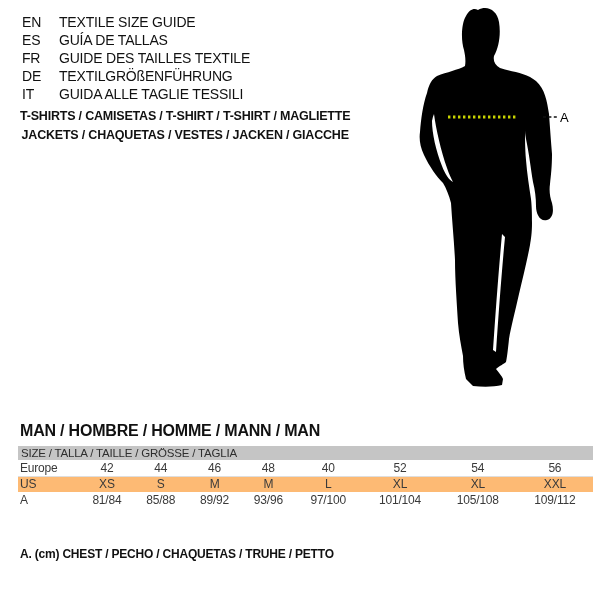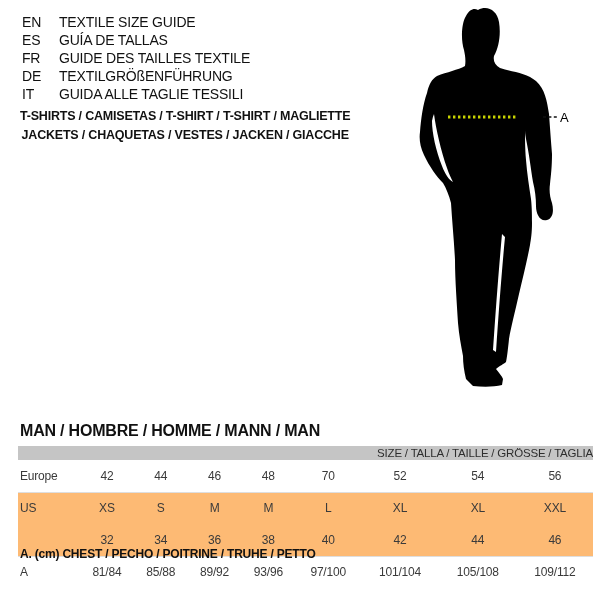--- a/index.html
+++ b/index.html
@@ -17,24 +17,24 @@
   
   .figure-wrap{position:absolute;left:395px;top:5px;width:205px;height:390px;}
   .measure-label{position:absolute;left:560px;top:110px;font-size:13px;font-weight:400;color:#000;}
   
   .man-heading{position:absolute;left:20px;top:422px;font-size:16px;font-weight:700;}
   
   .size-table{position:absolute;left:18px;top:446px;width:575px;border-collapse:collapse;
     font-size:12px;color:#3a3a3a;}
   .size-table td{padding:0;vertical-align:middle;white-space:nowrap;}
   .size-table .bar-cell{background:#c5c5c5;color:#2e2e2e;height:14px;line-height:14px;
-    padding-left:3px;font-size:11.5px;text-align:right;}
+    padding-left:3px;font-size:11.5px;}
   .size-table .label-cell{text-align:left;padding-left:2px;}
   .size-table .val-cell{text-align:center;}
-  .size-table tr.r{height:32px;}
+  .size-table tr.r{height:16px;}
   .size-table tr.row-europe{border-bottom:1px solid #dedede;}
   .size-table tr.shaded{background:#fdba74;}
   .size-table tr.row-num{border-bottom:1px solid #dedede;}
   
   .footnote{position:absolute;left:20px;top:547px;font-size:12px;font-weight:700;}
 </style>
 </head>
 <body>
 
 <div class="lang-block">
@@ -144,54 +144,43 @@
   <tbody>
       <tr>
     <td class="bar-cell" colspan="9">SIZE / TALLA / TAILLE / GRÖSSE / TAGLIA</td>
   </tr>
   <tr class="r row-europe">
     <td class="label-cell">Europe</td>
     <td class="val-cell">42</td>
     <td class="val-cell">44</td>
     <td class="val-cell">46</td>
     <td class="val-cell">48</td>
-    <td class="val-cell">70</td>
+    <td class="val-cell">40</td>
     <td class="val-cell">52</td>
     <td class="val-cell">54</td>
     <td class="val-cell">56</td>
   </tr>
   <tr class="r shaded">
     <td class="label-cell">US</td>
     <td class="val-cell">XS</td>
     <td class="val-cell">S</td>
     <td class="val-cell">M</td>
     <td class="val-cell">M</td>
     <td class="val-cell">L</td>
     <td class="val-cell">XL</td>
     <td class="val-cell">XL</td>
     <td class="val-cell">XXL</td>
   </tr>
-  <tr class="r shaded row-num">
-    <td class="label-cell"></td>
-    <td class="val-cell">32</td>
-    <td class="val-cell">34</td>
-    <td class="val-cell">36</td>
-    <td class="val-cell">38</td>
-    <td class="val-cell">40</td>
-    <td class="val-cell">42</td>
-    <td class="val-cell">44</td>
-    <td class="val-cell">46</td>
-  </tr>
   <tr class="r">
     <td class="label-cell">A</td>
     <td class="val-cell">81/84</td>
     <td class="val-cell">85/88</td>
     <td class="val-cell">89/92</td>
     <td class="val-cell">93/96</td>
     <td class="val-cell">97/100</td>
     <td class="val-cell">101/104</td>
     <td class="val-cell">105/108</td>
     <td class="val-cell">109/112</td>
   </tr>
 </tbody>
   </table>
 
-<div class="footnote">A. (cm) CHEST / PECHO / POITRINE / TRUHE / PETTO</div>
+<div class="footnote">A. (cm) CHEST / PECHO / CHAQUETAS / TRUHE / PETTO</div>
 
 </body></html>

